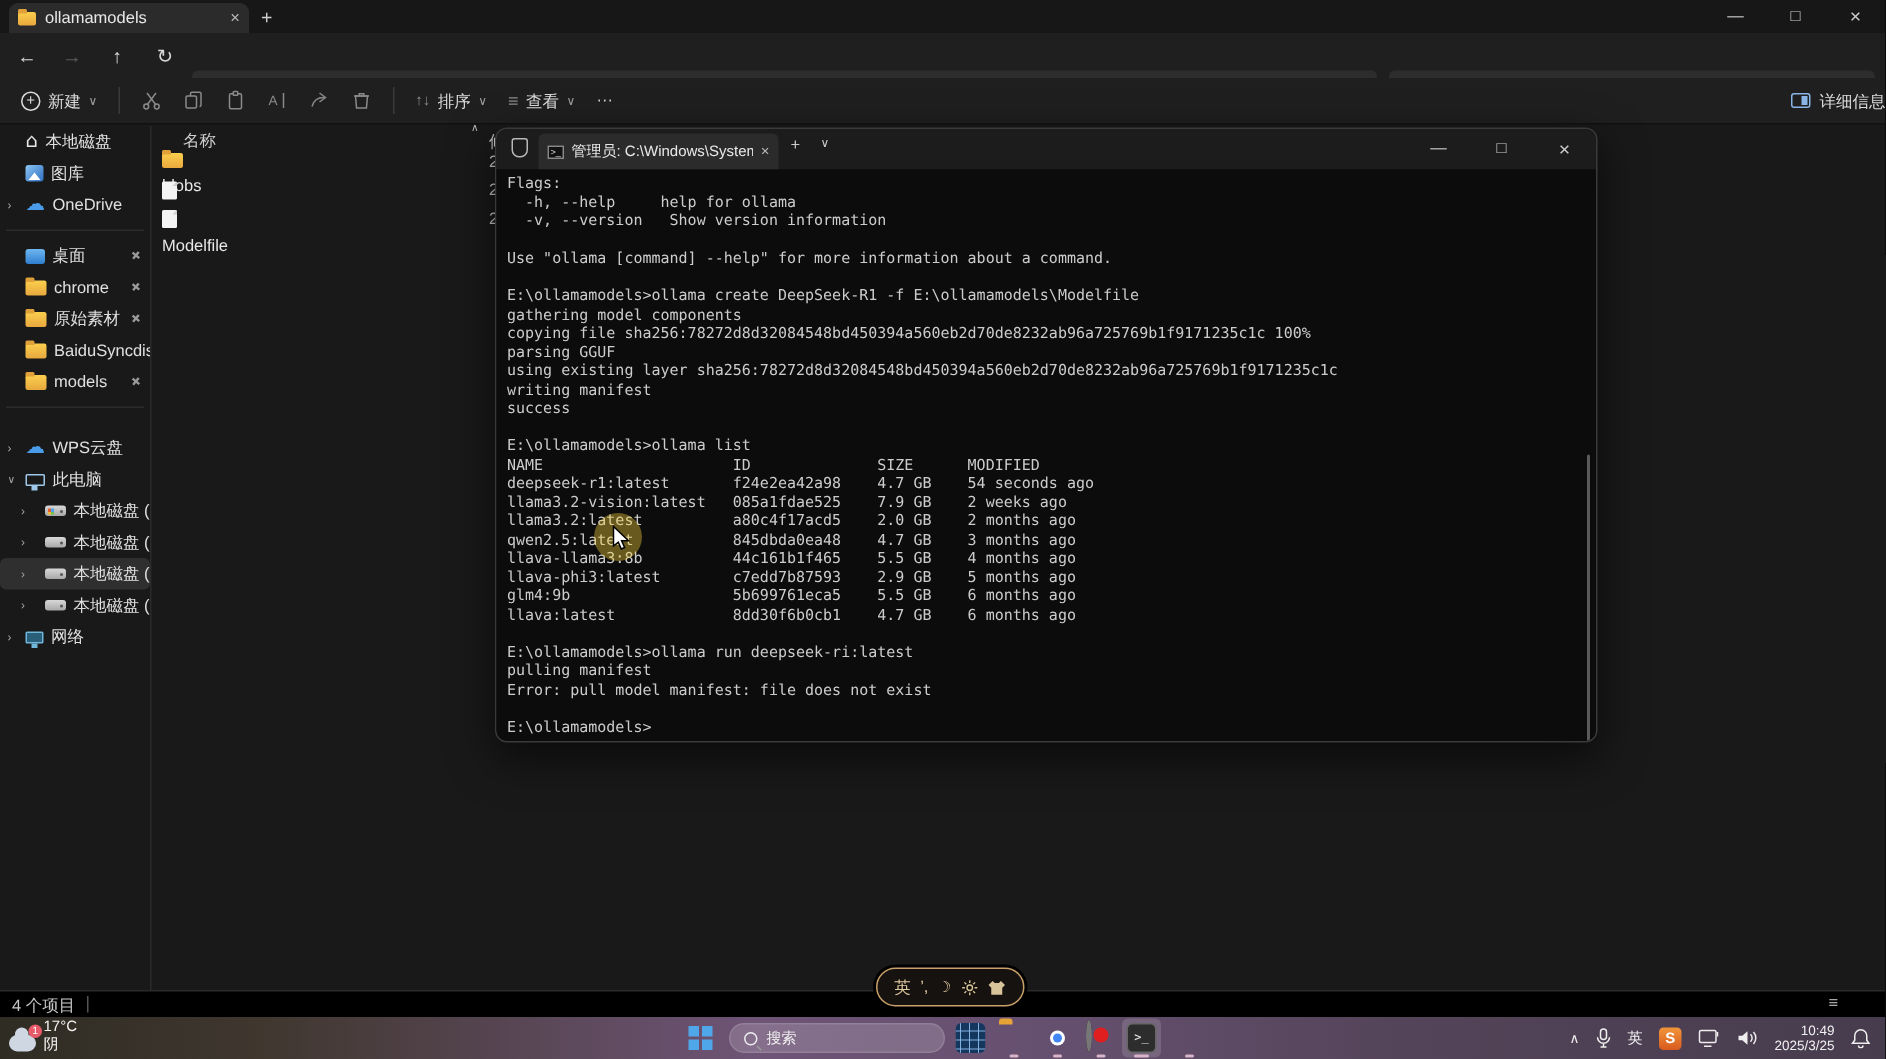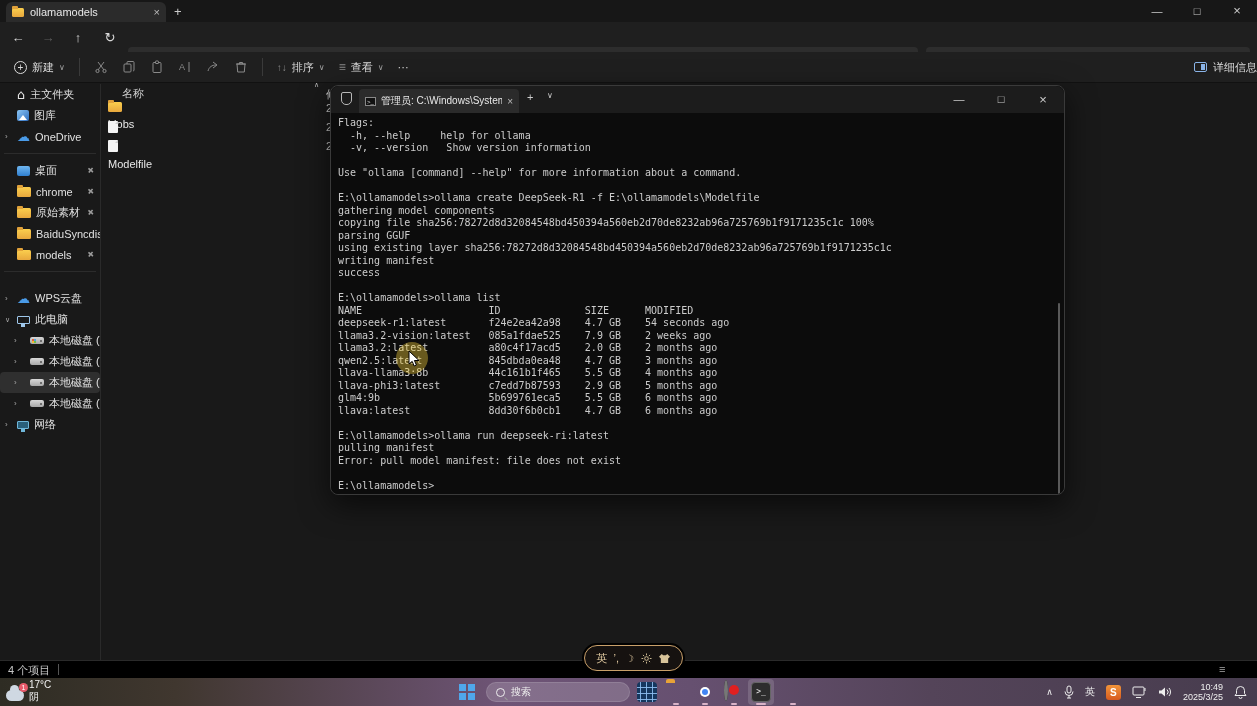--- a/index.html
+++ b/index.html
@@ -224,21 +224,21 @@
       <span class="tbi">···</span>
       <span class="right-tools">
         <span class="panel-ic"></span>
         <span>详细信息</span>
       </span>
     </div>
 
     <div id="sidebar">
       <div class="srow">
           <span class="i-home">⌂</span>
-          <span>主文件夹</span>
+          <span>本地磁盘</span>
         </div>
       <div class="srow">
           <span class="i-gallery"></span>
           <span>图库</span>
         </div>
       <div class="srow">
           <span class="ch">›</span>
           <span class="i-cloud">☁</span>
           <span>OneDrive</span>
         </div>

